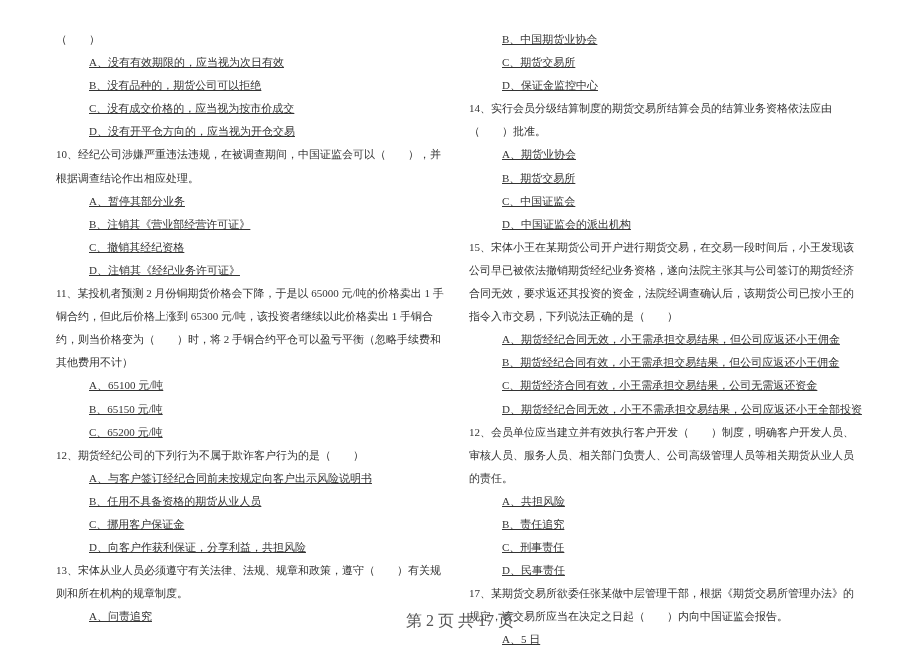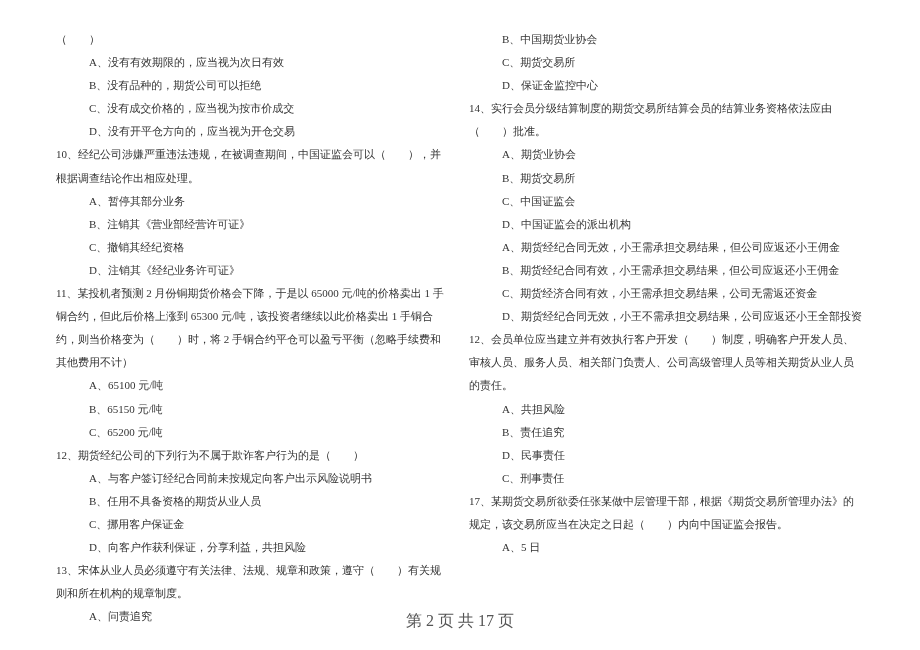--- a/index.html
+++ b/index.html
@@ -20,21 +20,21 @@
       gap: 18px;
     }
     .col {
       flex: 1;
       line-height: 2.1;
     }
     .line {
       display: block;
     }
     .indent1 { text-indent: 0em; }
-    .indent2 { text-indent: 3em; }
+    .indent2 { text-indent: 3em; text-decoration: underline; }
     .footer {
       position: absolute;
       bottom: 18px;
       left: 0;
       right: 0;
       text-align: center;
       font-size: 16px;
       color: #555;
     }
   </style>
@@ -68,28 +68,29 @@
 
   <div class="col">
     <span class="line indent2">B、中国期货业协会</span>
     <span class="line indent2">C、期货交易所</span>
     <span class="line indent2">D、保证金监控中心</span>
     <span class="line indent1">14、实行会员分级结算制度的期货交易所结算会员的结算业务资格依法应由（　　）批准。</span>
     <span class="line indent2">A、期货业协会</span>
     <span class="line indent2">B、期货交易所</span>
     <span class="line indent2">C、中国证监会</span>
     <span class="line indent2">D、中国证监会的派出机构</span>
+    <span class="line indent1">15、宋体小王在某期货公司开户进行期货交易，在交易一段时间后，小王发现该公司早已被依法撤销期货经纪业务资格，遂向法院主张其与公司签订的期货经济合同无效，要求返还其投资的资金，法院经调查确认后，该期货公司已按小王的指令入市交易，下列说法正确的是（　　）</span>
     <span class="line indent2">A、期货经纪合同无效，小王需承担交易结果，但公司应返还小王佣金</span>
     <span class="line indent2">B、期货经纪合同有效，小王需承担交易结果，但公司应返还小王佣金</span>
     <span class="line indent2">C、期货经济合同有效，小王需承担交易结果，公司无需返还资金</span>
     <span class="line indent2">D、期货经纪合同无效，小王不需承担交易结果，公司应返还小王全部投资</span>
     <span class="line indent1">12、会员单位应当建立并有效执行客户开发（　　）制度，明确客户开发人员、审核人员、服务人员、相关部门负责人、公司高级管理人员等相关期货从业人员的责任。</span>
     <span class="line indent2">A、共担风险</span>
     <span class="line indent2">B、责任追究</span>
+    <span class="line indent2">C、刑事责任</span>
     <span class="line indent2">D、民事责任</span>
-    <span class="line indent2">C、刑事责任</span>
     <span class="line indent1">17、某期货交易所欲委任张某做中层管理干部，根据《期货交易所管理办法》的规定，该交易所应当在决定之日起（　　）内向中国证监会报告。</span>
     <span class="line indent2">A、5 日</span>
 
   </div>
 </div>
 
 <div class="footer">第 2 页 共 17 页</div>
 
 </body></html>

